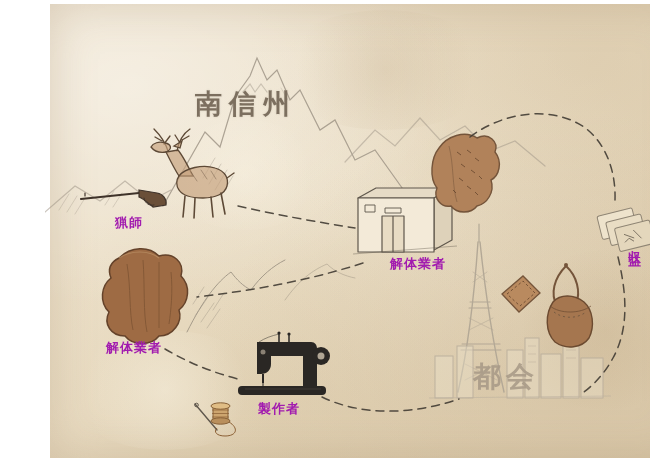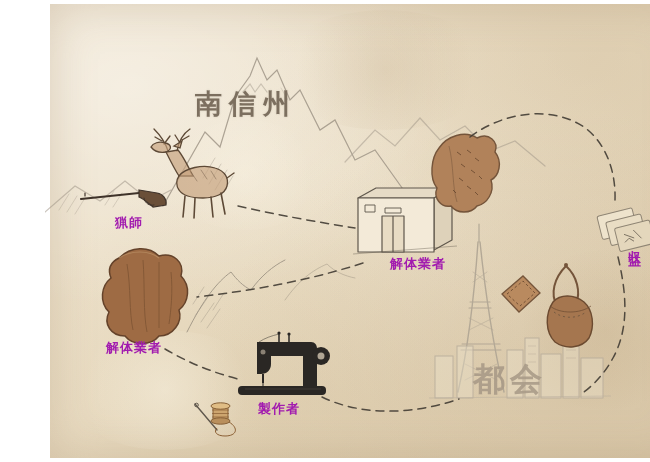--- a/index.html
+++ b/index.html
@@ -18,21 +18,21 @@
   }
   .blotch{position:absolute;border-radius:50%;pointer-events:none;}
   .b1{left:230px;top:10px;width:220px;height:120px;background:radial-gradient(circle,rgba(187,162,124,.22),transparent 70%);}
   .b2{left:470px;top:250px;width:180px;height:160px;background:radial-gradient(circle,rgba(184,158,120,.20),transparent 70%);}
   .b3{left:20px;top:330px;width:200px;height:120px;background:radial-gradient(circle,rgba(255,252,240,.35),transparent 70%);}
   .b4{left:120px;top:120px;width:160px;height:110px;background:radial-gradient(circle,rgba(255,250,236,.28),transparent 70%);}
   svg.scene{position:absolute;left:0;top:0;width:650px;height:462px;}
   .label{position:absolute;font-family:"Liberation Serif","DejaVu Serif",serif;color:#a21caf;white-space:nowrap;}
   .label.small{font-size:13px;font-weight:bold;letter-spacing:1px;}
   .label.region{left:150px;top:86px;font-size:27px;letter-spacing:7px;color:#7c6f5f;font-weight:bold;text-shadow:0 0 2px rgba(124,111,95,.25);}
-  .label.city{left:428px;top:358px;font-size:32px;letter-spacing:5px;color:#a99b88;font-weight:bold;opacity:.9;}
+  .label.city{left:428px;top:358px;font-size:28px;letter-spacing:5px;color:#a99b88;font-weight:bold;opacity:.9;}
   .label.hunter{left:70px;top:214px;}
   .label.processor{left:345px;top:255px;}
   .label.tanner{left:61px;top:339px;}
   .label.maker{left:213px;top:400px;font-family:Liberation Serif, serif;}
   .label.profit{left:580px;top:240px;writing-mode:vertical-rl;text-orientation:upright;letter-spacing:3px;font-size:13px;font-weight:bold;}
 </style>
 </head>
 <body>
 
 <div class="frame">

